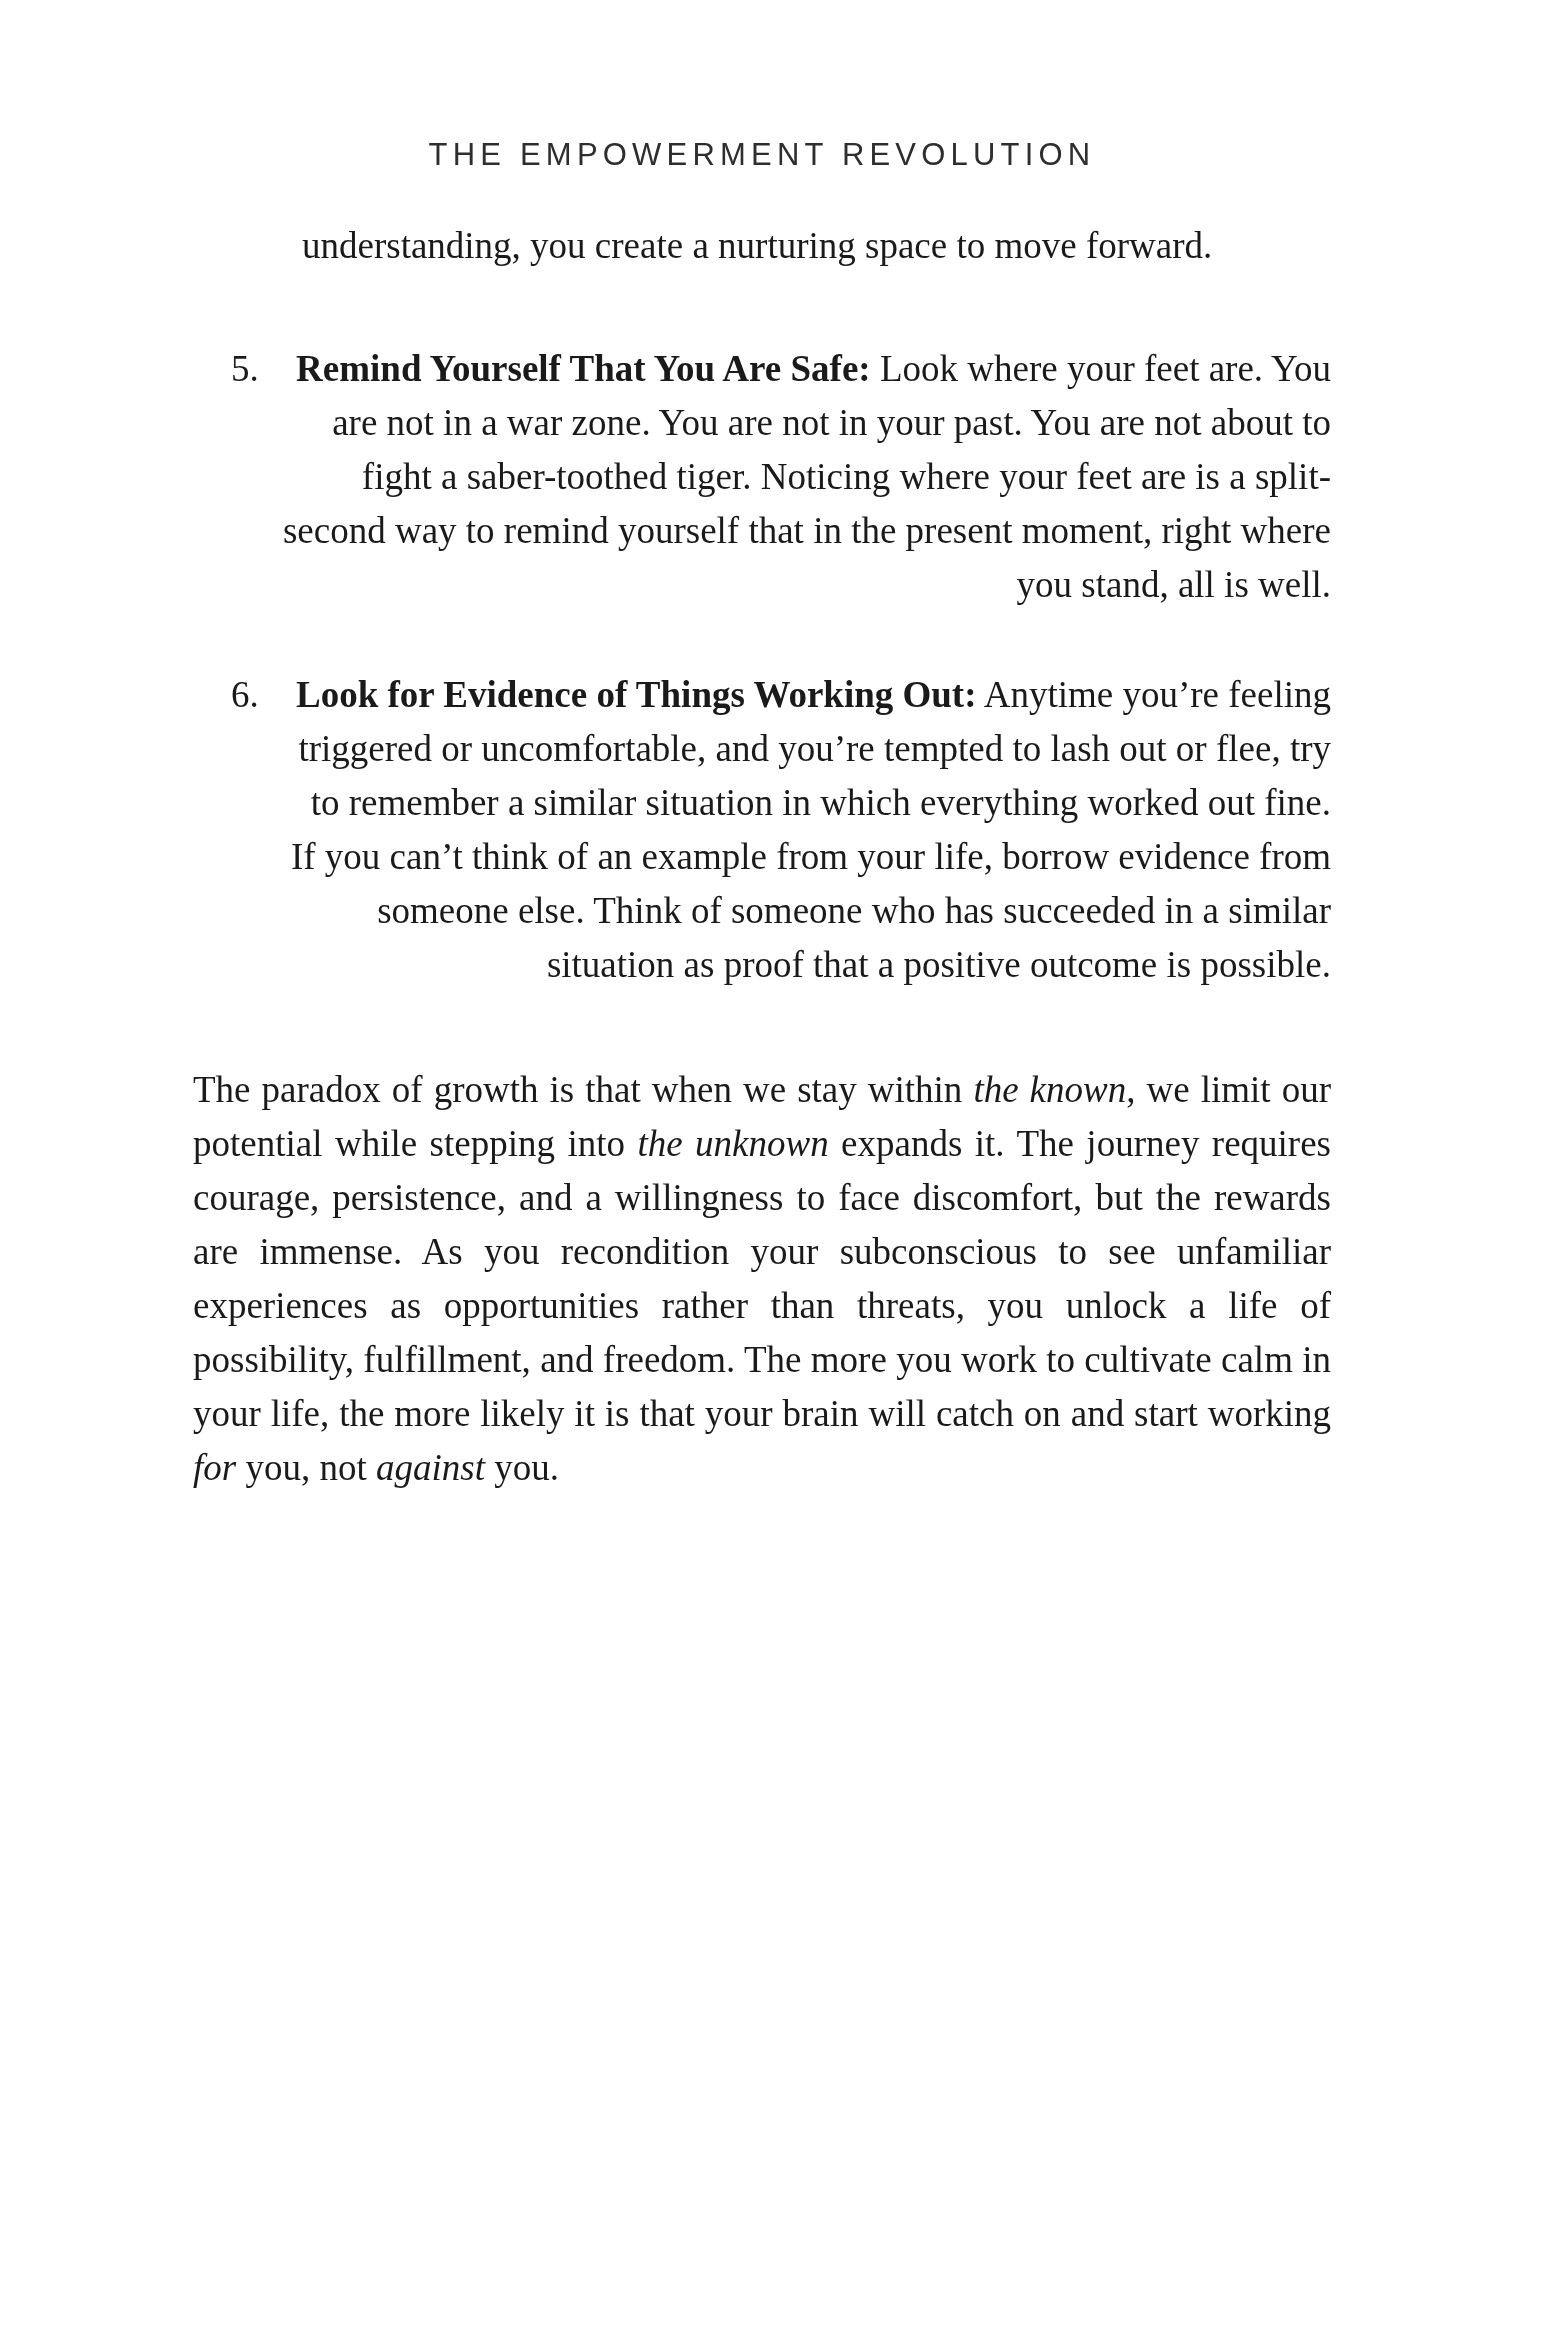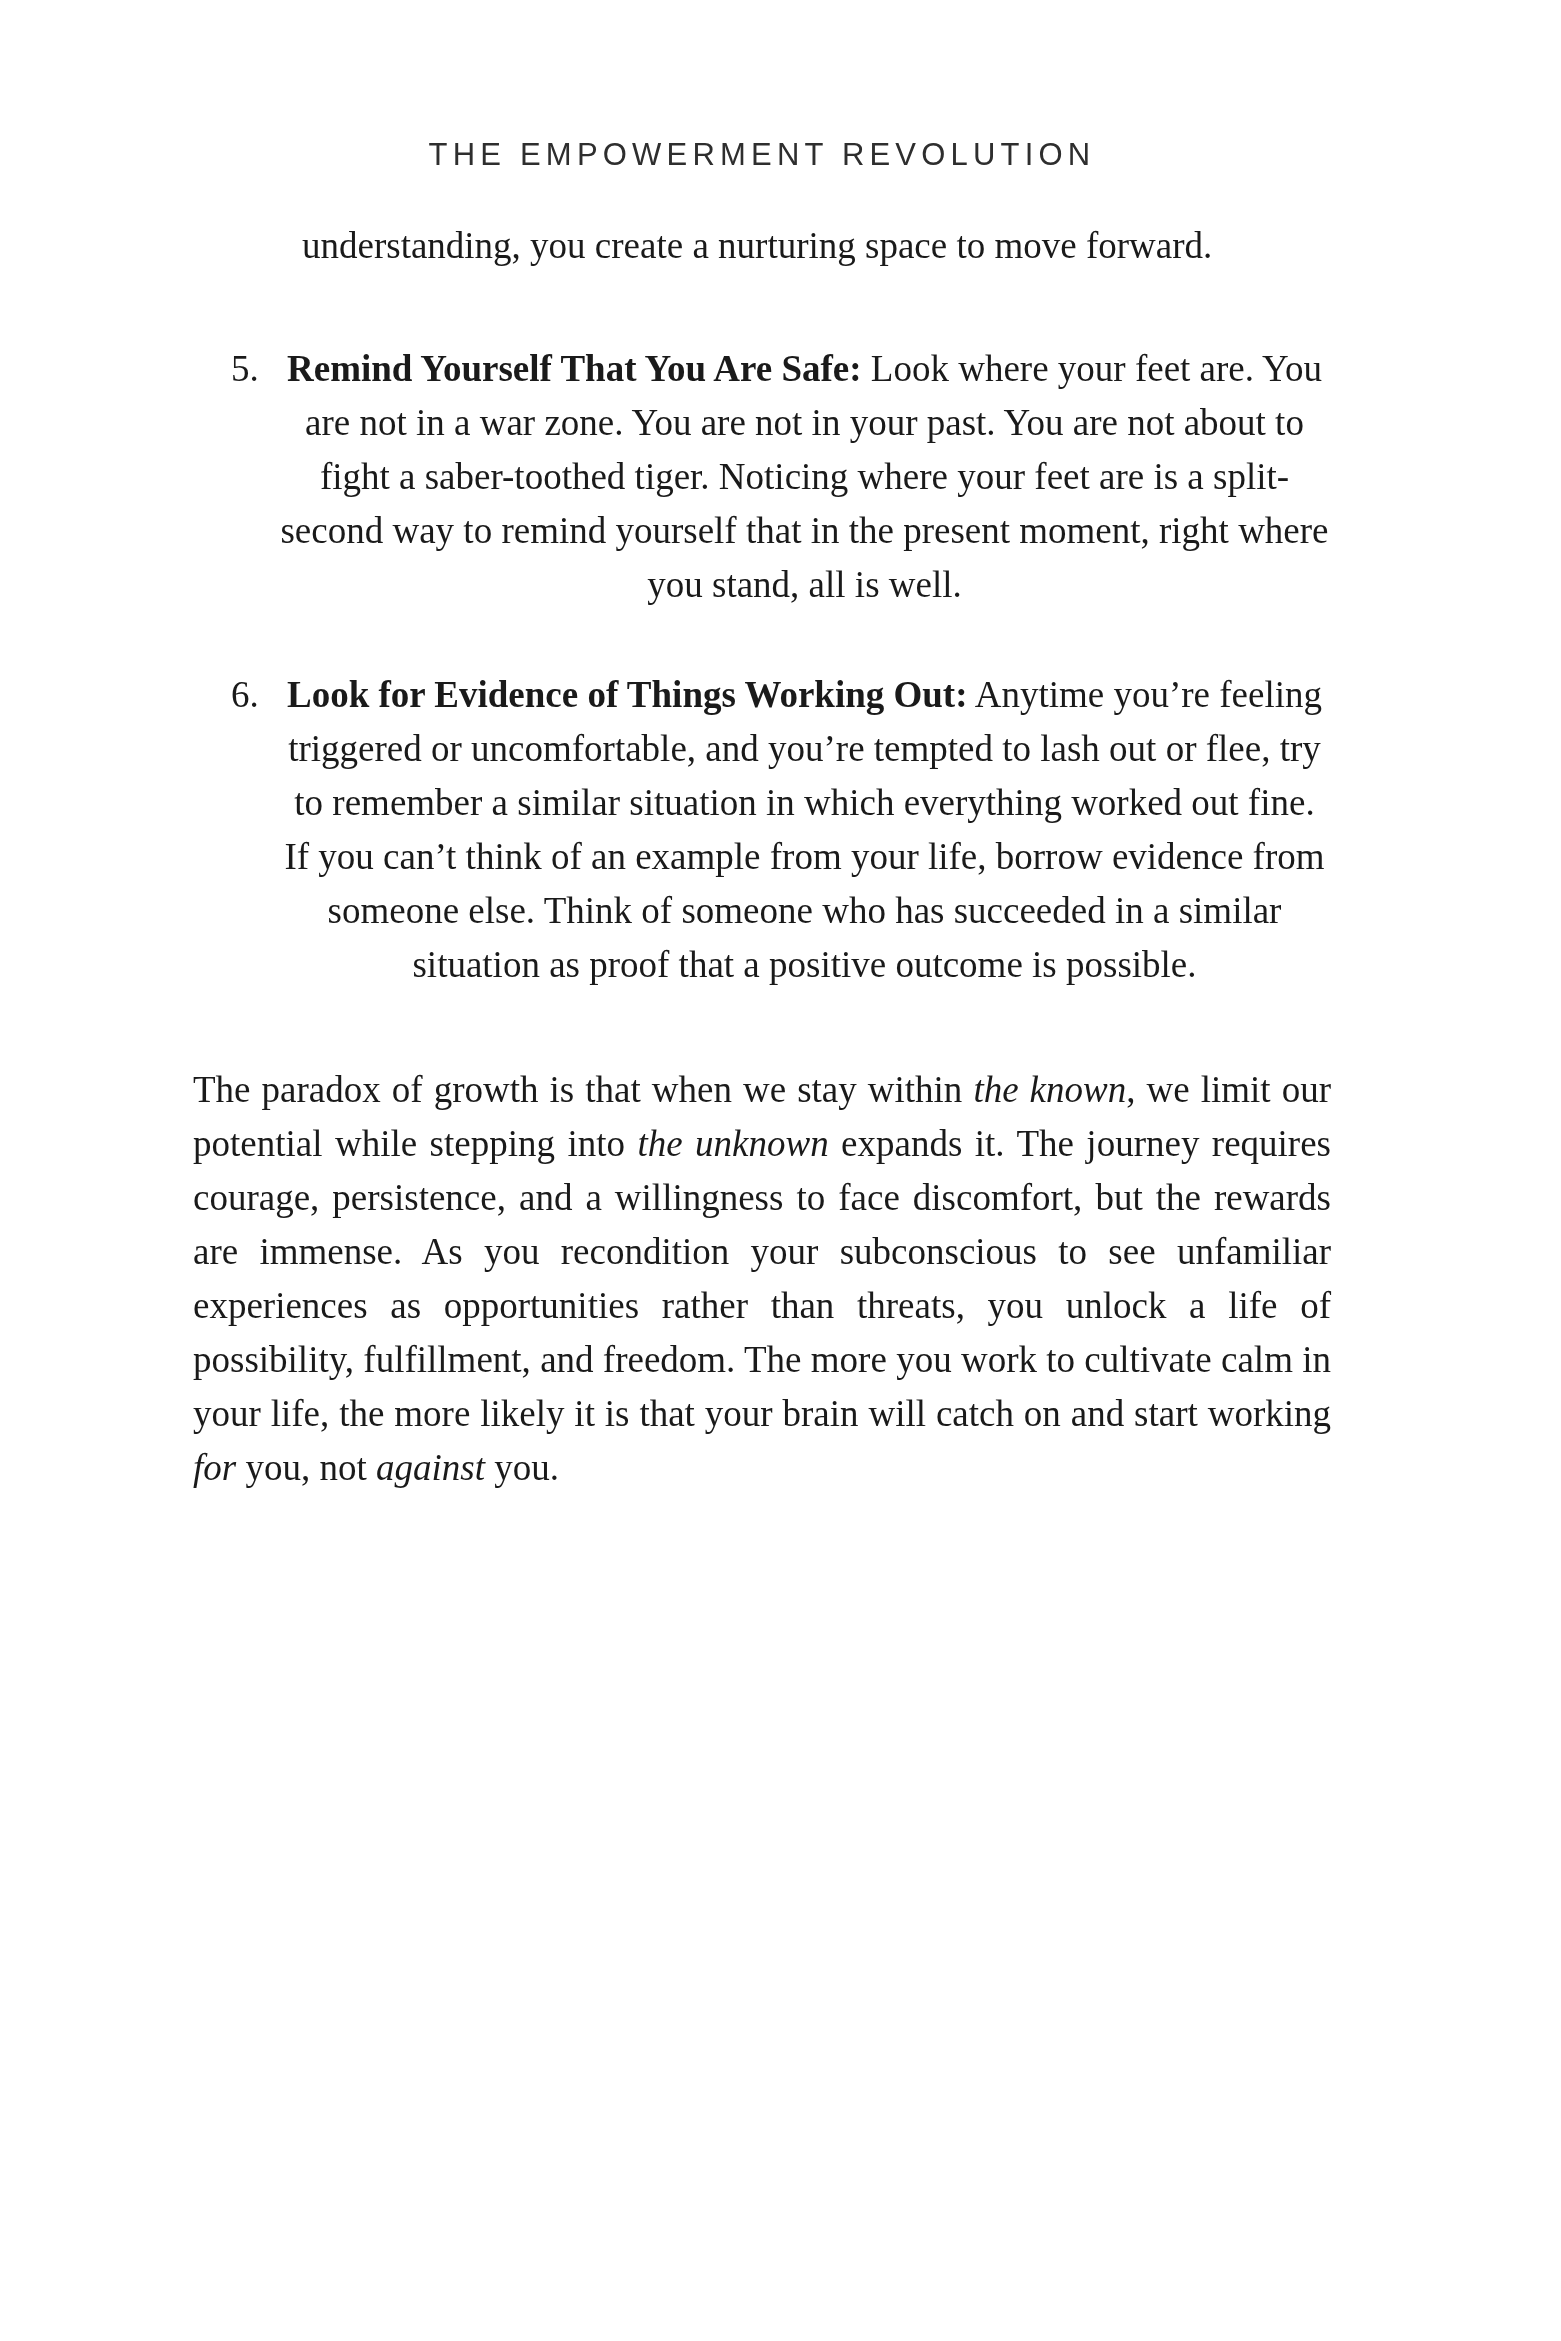--- a/index.html
+++ b/index.html
@@ -48,21 +48,21 @@
     padding-left: 85px;
     margin: 0 0 56px 0;
   }
   .list-item .num {
     position: absolute;
     left: 38px;
     top: 0;
   }
   .list-item p {
     margin: 0;
-    text-align: center;
+    text-align: right;
   }
   .list-item strong {
     font-weight: 700;
   }
   .para {
     margin: 71px 0 0 0;
     text-align: justify;
   }
   .para + .para {
     margin-top: 28px;

